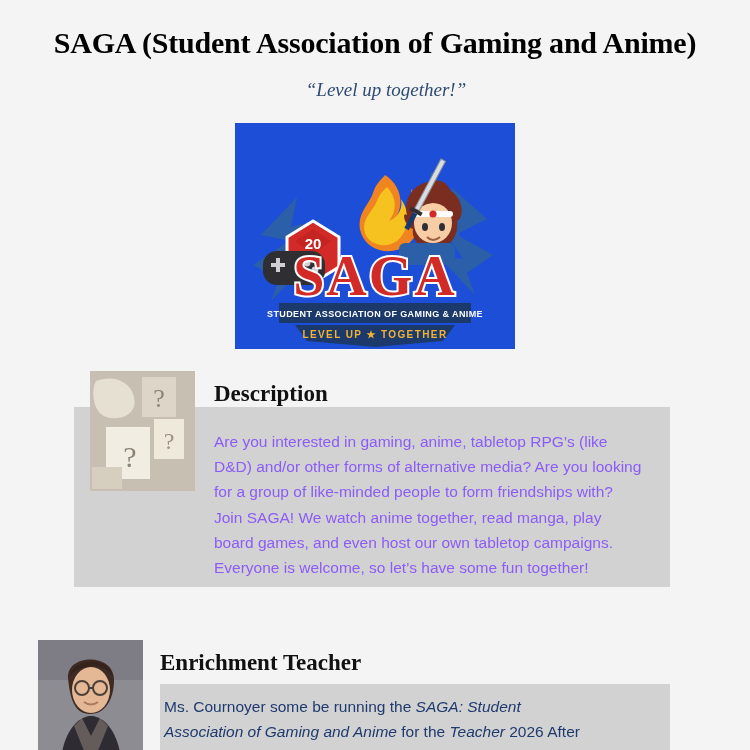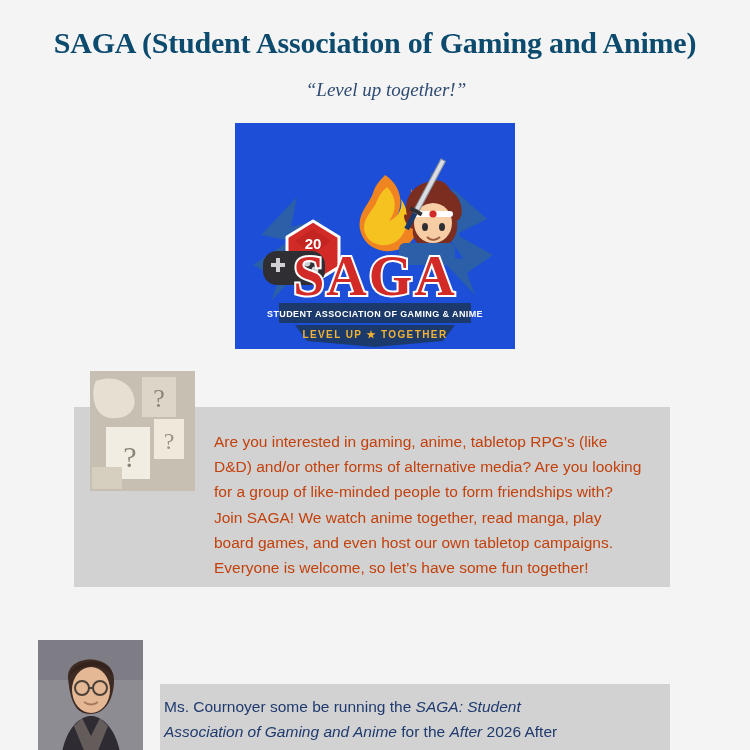--- a/index.html
+++ b/index.html
@@ -16,21 +16,21 @@
   }
   .page {
     width: 750px;
     height: 750px;
     position: relative;
   }
   .title {
     font-family: "Liberation Serif", serif;
     font-weight: bold;
     font-size: 30px;
-    color: #0c4a6e;
+    color: #000000;
     text-align: center;
     letter-spacing: -0.2px;
     padding-top: 6px;
     line-height: 1.1;
   }
   .tagline {
     font-family: "Liberation Serif", serif;
     font-style: italic;
     font-size: 19px;
     color: #2e4b72;
@@ -89,21 +89,21 @@
     background: #d2d2d2;
     z-index: -1;
   }
   .desc-text {
     position: absolute;
     left: 214px;
     top: 58px;
     width: 430px;
     font-size: 15.5px;
     line-height: 1.62;
-    color: #c2410c;
+    color: #8b5cf6;
   }
 
   
   .teacher-section {
     margin-top: 44px;
   }
   .teacher-photo {
     position: absolute;
     left: 38px;
     top: 0px;
@@ -215,38 +215,40 @@
         <path d="M6 10 C20 4 40 8 44 26 C48 44 30 50 16 46 C4 42 0 22 6 10 Z" fill="#e6e0d2"></path>
         <rect x="52" y="6" width="34" height="40" fill="#ddd6c8"></rect>
         <text x="69" y="36" font-family="Liberation Serif, serif" font-size="26" fill="#8c8477" text-anchor="middle">?</text>
         <rect x="64" y="48" width="30" height="40" fill="#efe9dc"></rect>
         <text x="79" y="78" font-family="Liberation Serif, serif" font-size="24" fill="#9a9184" text-anchor="middle">?</text>
         <rect x="16" y="56" width="44" height="52" fill="#f2ede2"></rect>
         <text x="40" y="96" font-family="Liberation Serif, serif" font-size="30" fill="#8c8477" text-anchor="middle">?</text>
         <rect x="2" y="96" width="30" height="22" fill="#d6cfc0"></rect>
       </svg>
     </div>
+    <div class="desc-heading">Description</div>
     <div class="desc-text">Are you interested in gaming, anime, tabletop RPG’s (like D&amp;D) and/or other forms of alternative media? Are you looking for a group of like-minded people to form friendships with? Join SAGA! We watch anime together, read manga, play board games, and even host our own tabletop campaigns. Everyone is welcome, so let’s have some fun together!</div>
   </div>
 
   <div class="wrapper-teacher section teacher-section">
     <div class="teacher-band"></div>
     <div class="teacher-photo">
       <svg viewBox="0 0 105 128" width="105" height="128">
         <rect width="105" height="128" fill="#8d8c93"></rect>
         <rect x="0" y="0" width="105" height="40" fill="#7e7d85"></rect>
         <path d="M30 38 C28 14 76 12 76 40 C76 58 68 74 52 74 C36 74 32 58 30 38 Z" fill="#3d2a22"></path>
         <ellipse cx="53" cy="50" rx="19" ry="23" fill="#e4b795"></ellipse>
         <path d="M32 36 C34 18 74 16 74 36 C70 28 60 24 52 26 C42 28 36 30 32 36 Z" fill="#33231c"></path>
         <circle cx="44" cy="48" r="7" fill="none" stroke="#4a4038" stroke-width="2"></circle>
         <circle cx="62" cy="48" r="7" fill="none" stroke="#4a4038" stroke-width="2"></circle>
         <line x1="51" y1="48" x2="55" y2="48" stroke="#4a4038" stroke-width="2"></line>
         <path d="M46 62 Q53 67 60 62" stroke="#a9785f" stroke-width="2" fill="none"></path>
         <path d="M22 128 C24 92 40 76 53 76 C66 76 82 92 84 128 Z" fill="#2e2b33"></path>
         <path d="M44 78 L53 96 L62 78 L70 86 L53 128 L36 86 Z" fill="#c9b7a4" opacity="0.35"></path>
       </svg>
     </div>
+    <div class="teacher-heading">Enrichment Teacher</div>
     <div class="teacher-text">
-      <span>Ms. Cournoyer some be running the </span><i>SAGA: Student Association of Gaming and Anime</i><span> for the </span><i>After</i><span> 2026 After School Enrichment Program</span>
+      <span>Ms. Cournoyer some be running the </span><i>SAGA: Student Association of Gaming and Anime</i><span> for the </span><i>Teacher</i><span> 2026 After School Enrichment Program</span>
     </div>
   </div>
 
 </div>
 
 </body></html>

